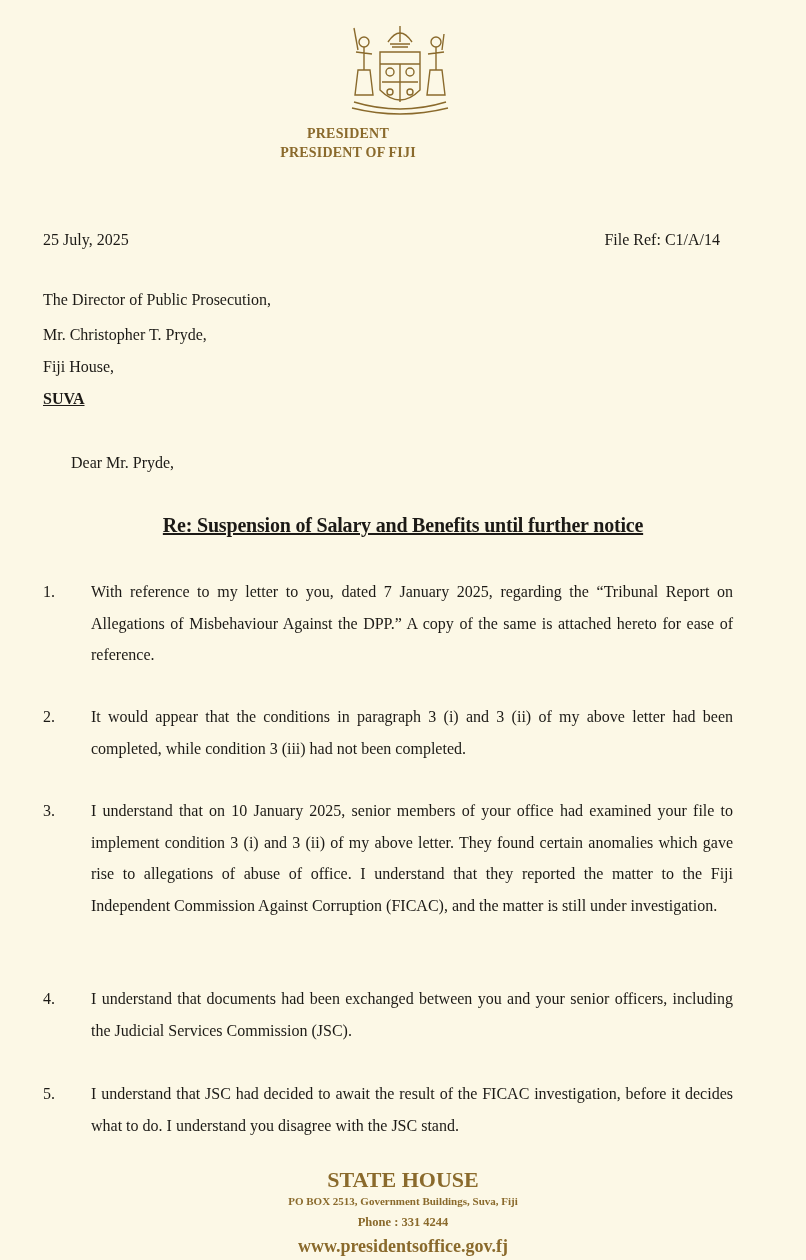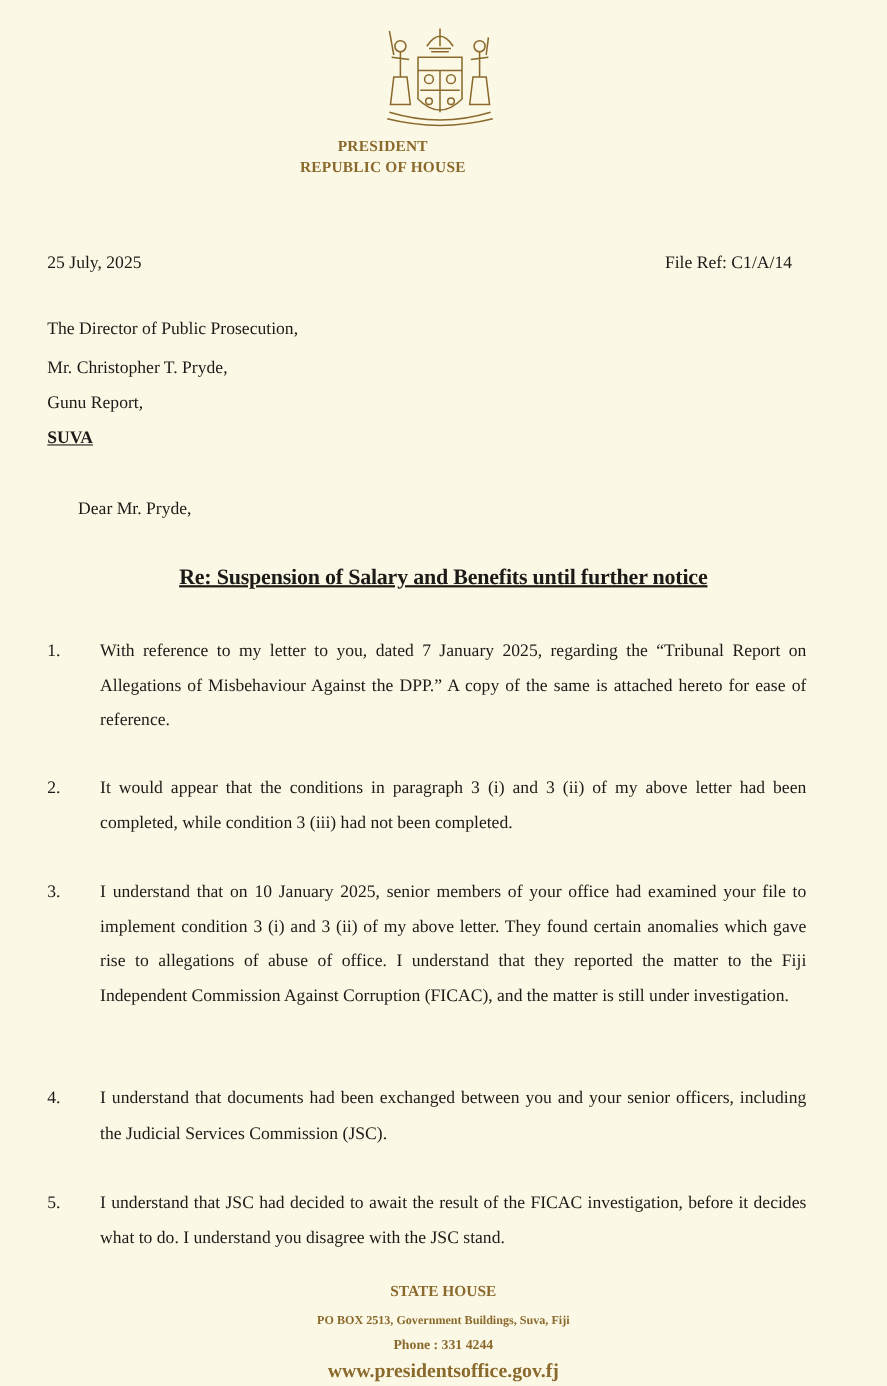--- a/index.html
+++ b/index.html
@@ -47,21 +47,21 @@
   .p1 { top: 576px; }
   .p2 { top: 701px; }
   .p3 { top: 795px; }
   .p4 { top: 983px; }
   .p5 { top: 1078px; }
 
   .footer-line {
     position: absolute; left: 0; width: 806px; text-align: center; color: #8a6a2c;
     font-weight: bold; font-family: "Liberation Serif", serif;
   }
-  .f1 { top: 1167px; font-size: 14px; }
+  .f1 { top: 1167px; font-size: 22px; }
   .f2 { top: 1195px; font-size: 11px; }
   .f3 { top: 1215px; font-size: 12.5px; }
   .f4 { top: 1236px; font-size: 18px; }
 </style>
 </head>
 <body>
 
 <div class="letterhead">
   <svg class="crest" viewBox="0 0 120 105">
     <g fill="none" stroke="#8a6a2c" stroke-width="1.4">
@@ -84,30 +84,30 @@
 
       <circle cx="96" cy="22" r="5"></circle>
       <path d="M96 27 L96 50 M88 34 L104 32 M90 50 L102 50 L105 75 L87 75 Z"></path>
       <path d="M104 14 L102 30"></path>
 
       <path d="M12 88 Q60 100 108 88"></path>
       <path d="M14 82 Q60 96 106 82"></path>
     </g>
   </svg>
   <div class="lh-line lh-1">PRESIDENT</div>
-  <div class="lh-line lh-2">REPUBLIC OF HOUSE</div>
+  <div class="lh-line lh-2">PRESIDENT OF FIJI</div>
 </div>
 
 <div class="date">25 July, 2025</div>
 <div class="fileref">File Ref: C1/A/14</div>
 
 <div>
   <div class="addr addr-1">The Director of Public Prosecution,</div>
   <div class="addr addr-2">Mr. Christopher T. Pryde,</div>
-  <div class="addr addr-3">Gunu Report,</div>
+  <div class="addr addr-3">Fiji House,</div>
   <div class="addr addr-4">SUVA</div>
 </div>
 
 <div class="salutation">Dear Mr. Pryde,</div>
 
 <div class="subject">Re:  Suspension of Salary and Benefits until further notice</div>
 
 <div class="para p1">
   <span class="num">1.</span>
   <span class="txt">With reference to my letter to you, dated 7 January 2025, regarding the “Tribunal Report on Allegations of Misbehaviour Against the DPP.”  A copy of the same is attached hereto for ease of reference.</span>

